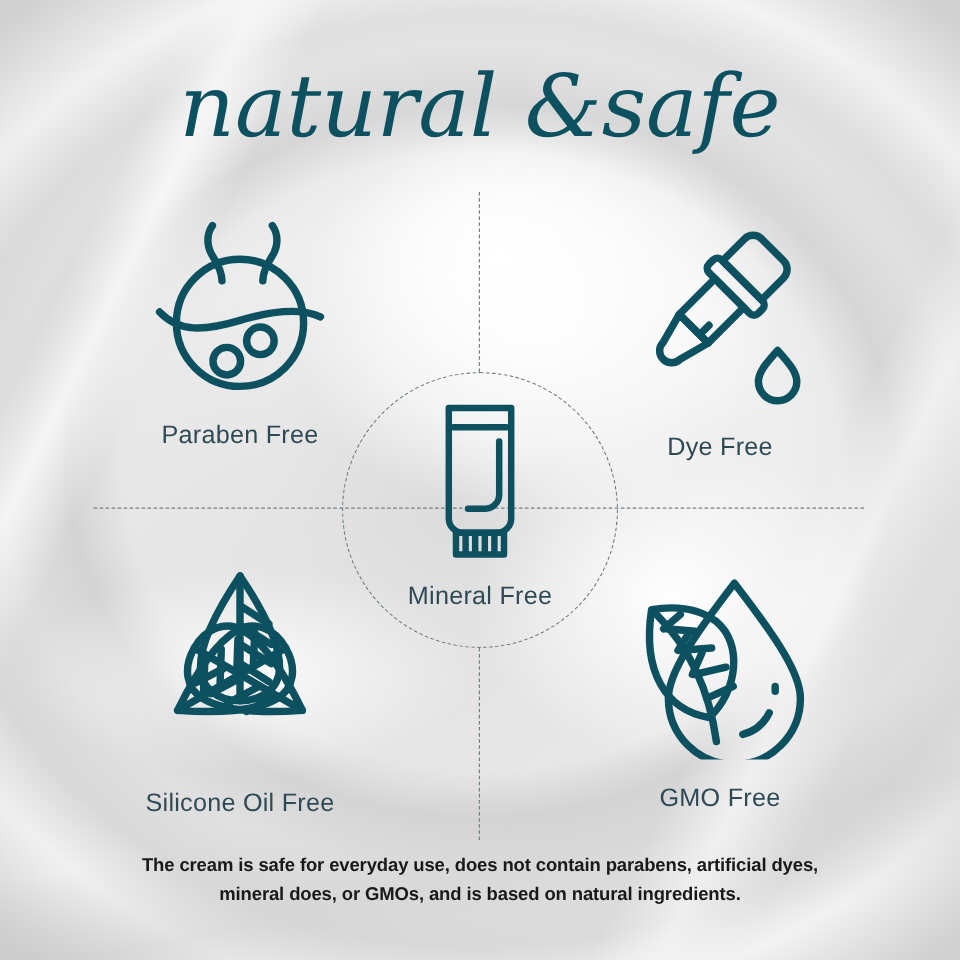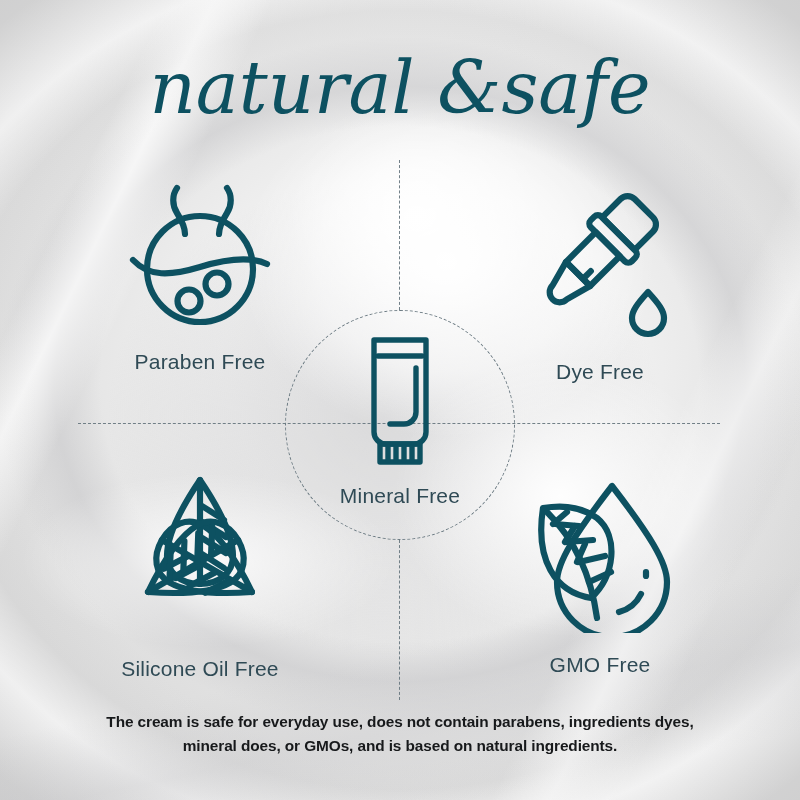--- a/index.html
+++ b/index.html
@@ -267,17 +267,17 @@
         <path d="M74 104 l22 -10"></path>
 
         <path d="M126 116 a34 34 0 0 1 -22 18"></path>
         <path d="M131 94 v4"></path>
       </svg>
     </span>
     <span class="label">GMO Free</span>
   </div>
 
   <div class="footer">
-    <span class="fl">The cream is safe for everyday use, does not contain parabens, ingredients dyes,</span>
+    <span class="fl">The cream is safe for everyday use, does not contain parabens, artificial dyes,</span>
     <span class="fl">mineral does, or GMOs, and is based on natural ingredients.</span>
   </div>
 
 </div>
 
 </body></html>

